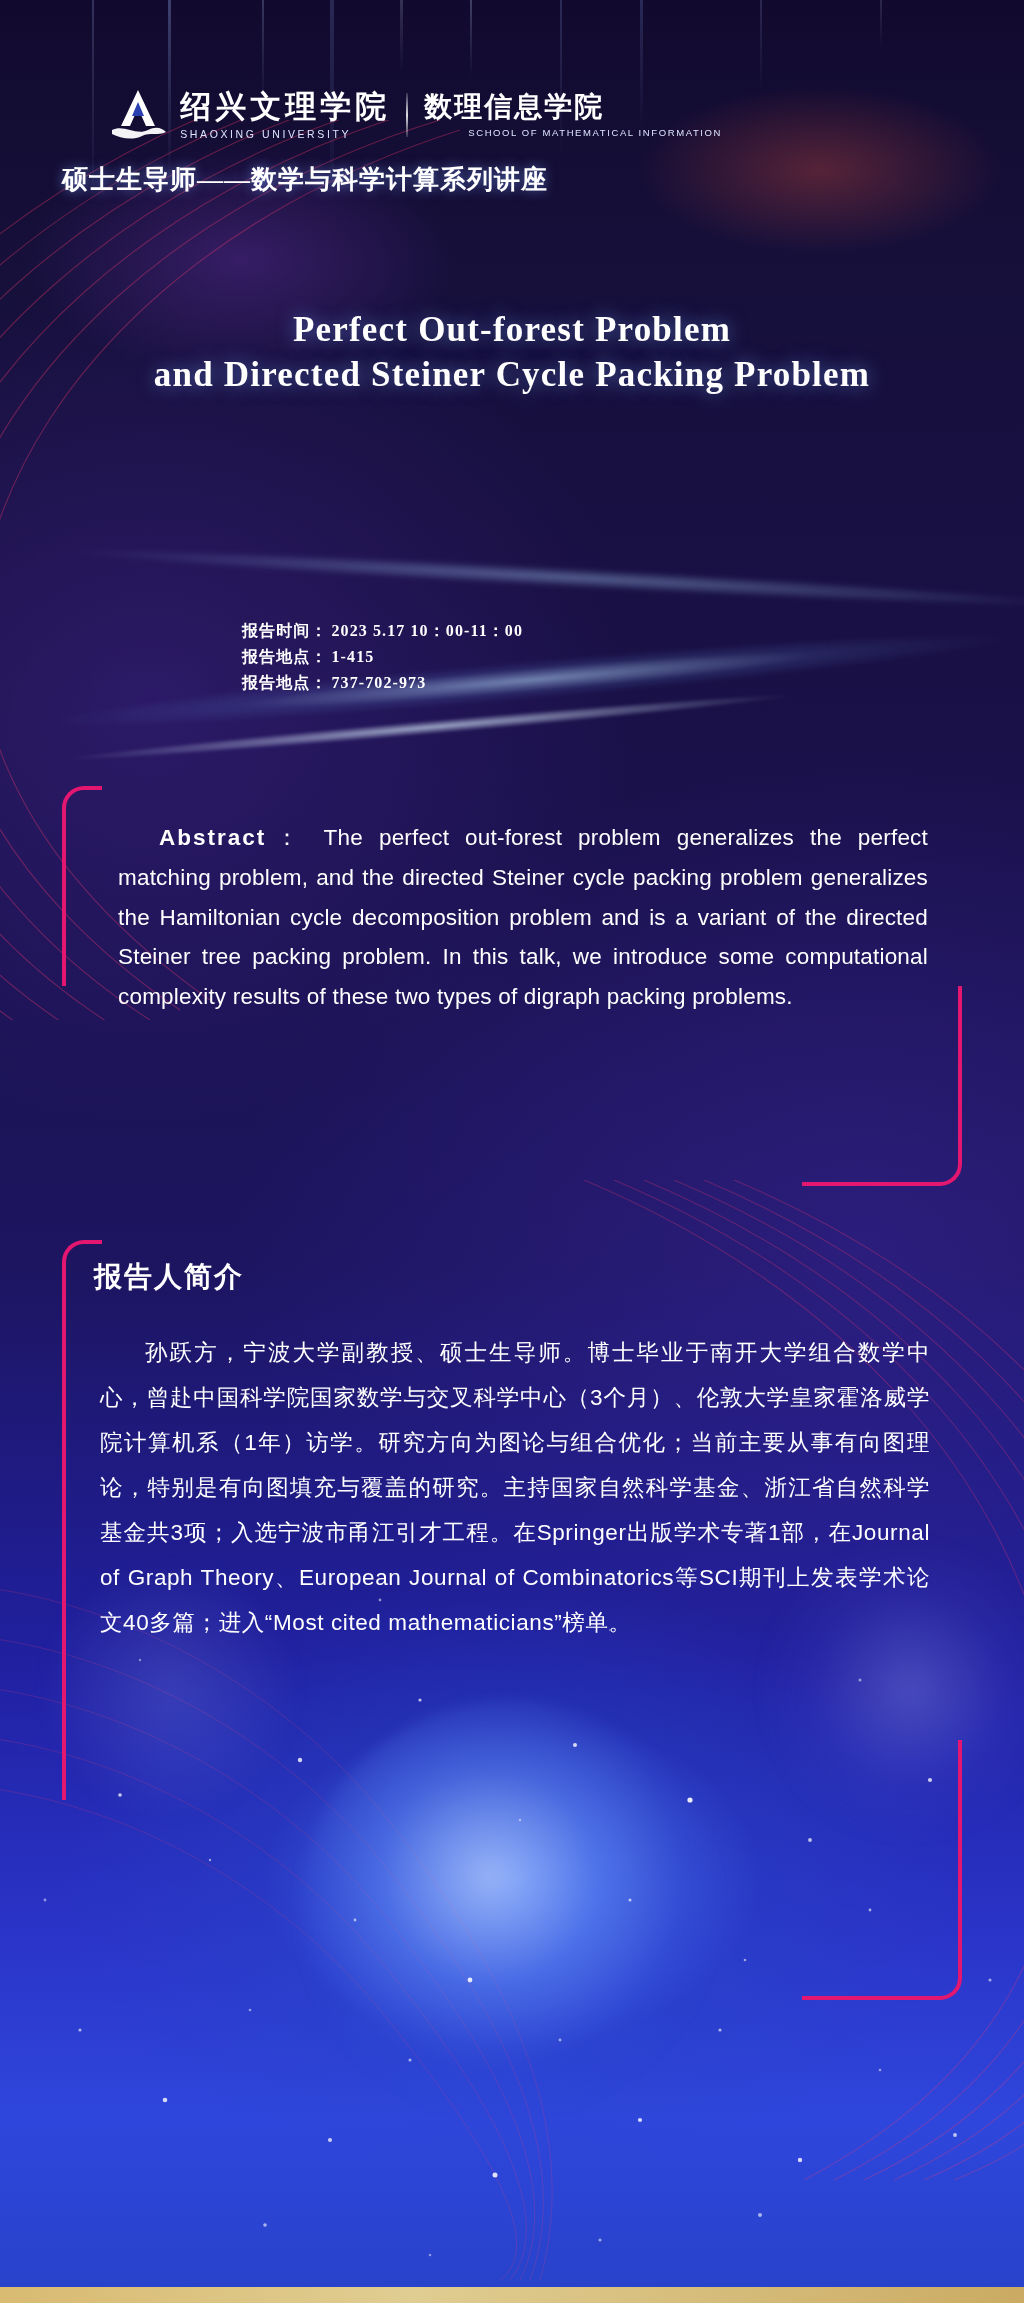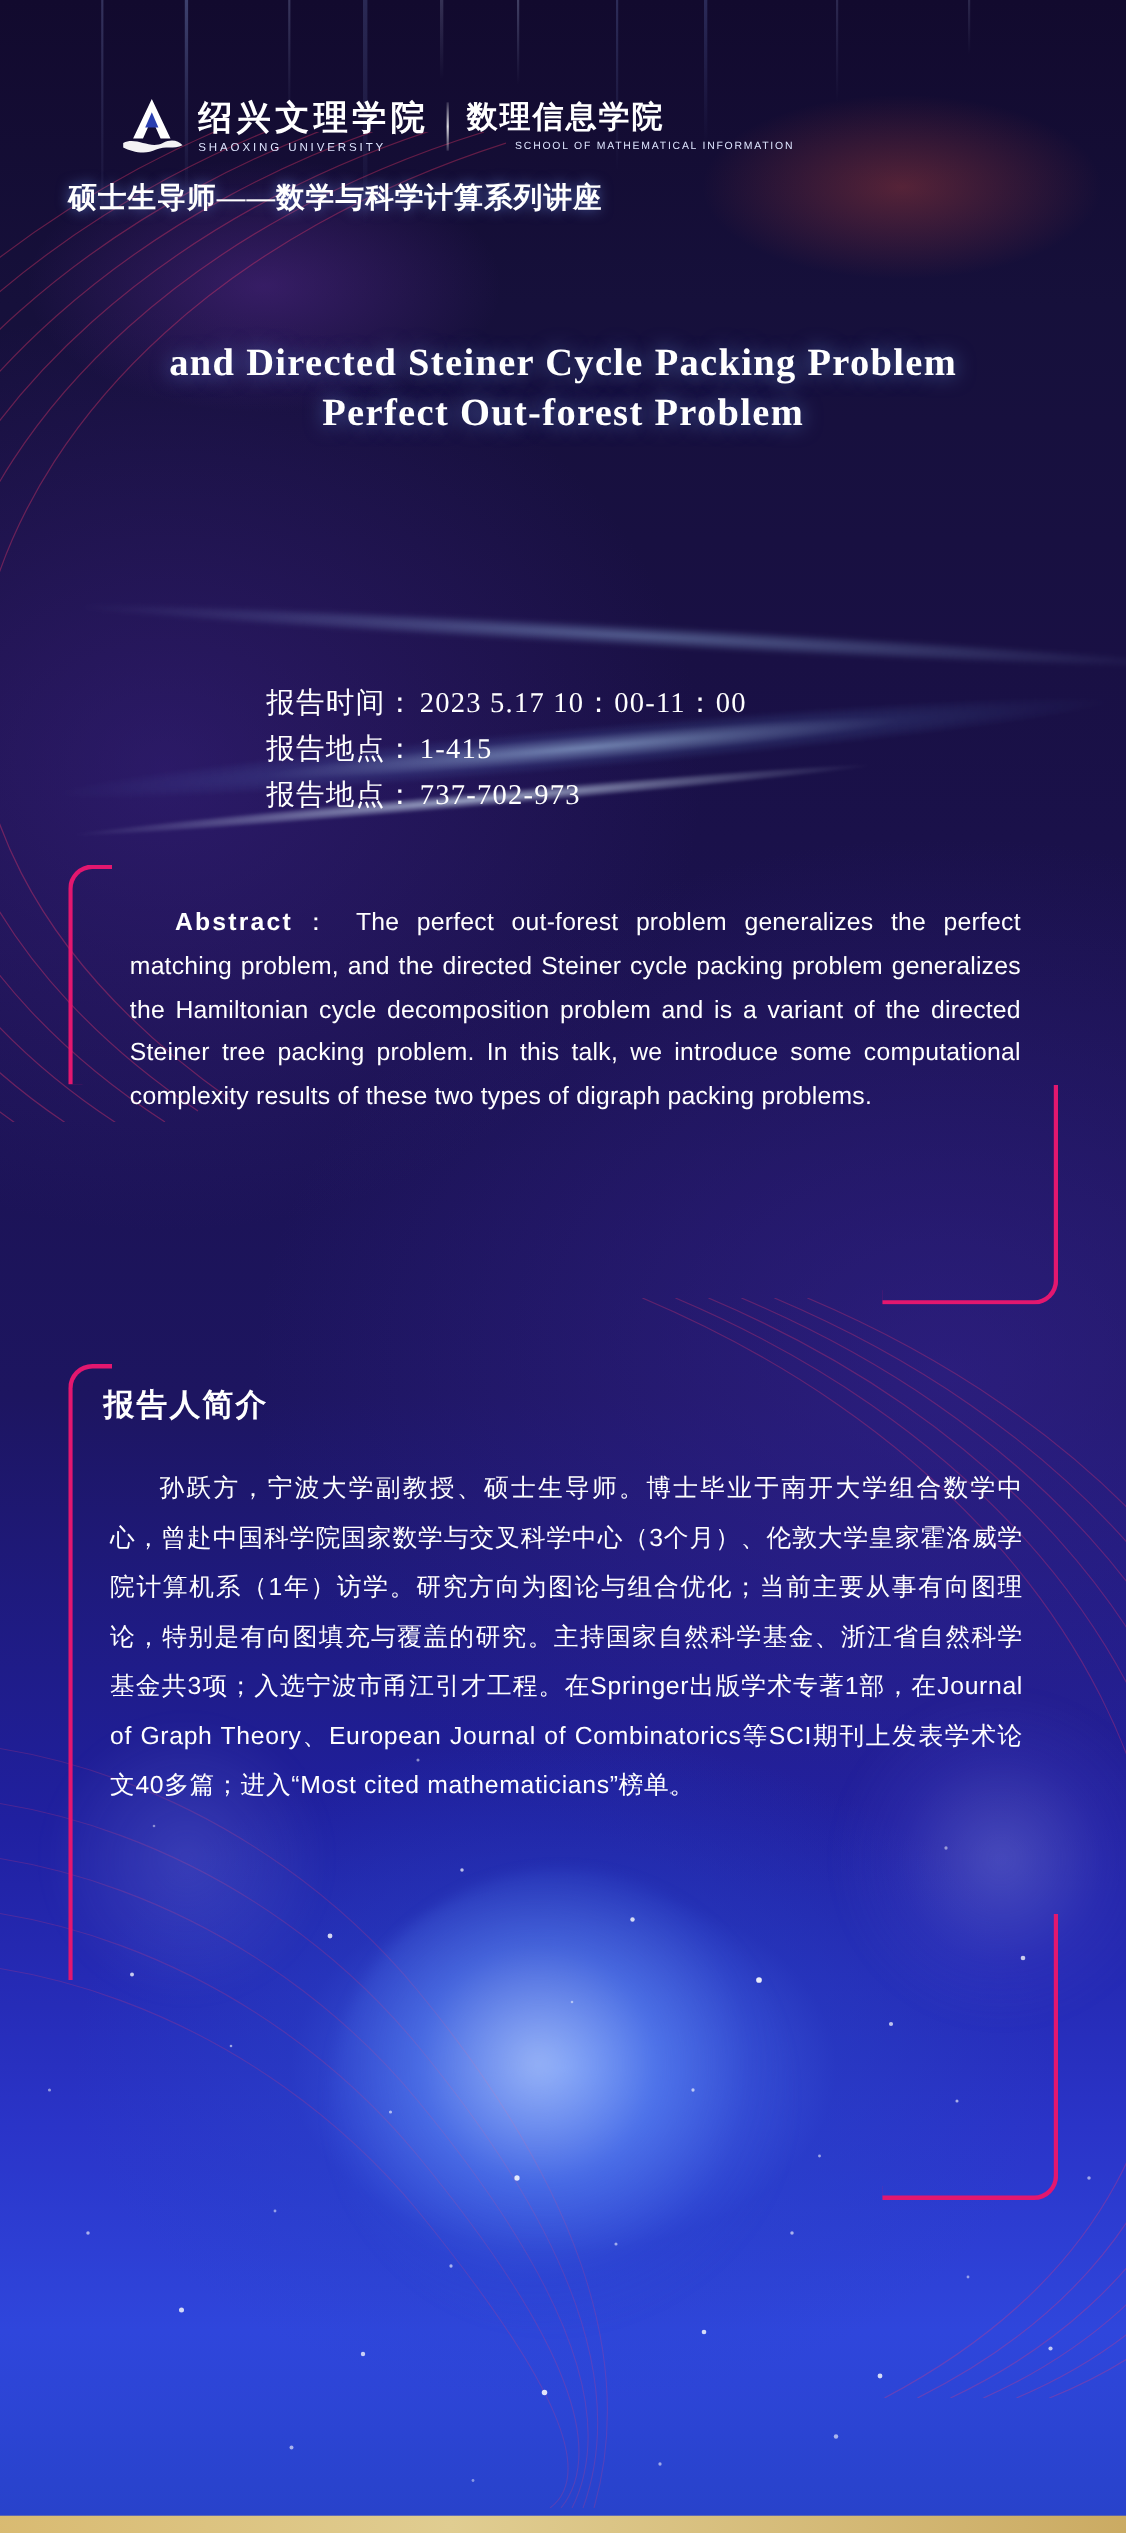--- a/index.html
+++ b/index.html
@@ -203,22 +203,22 @@
     text-shadow: 0 0 12px rgba(130,180,255,.5);
   }
 
   
   .meta {
     position: absolute;
     left: 242px; top: 618px;
   }
   .meta-row {
     font-family: "Liberation Serif", serif;
-    font-size: 26px;
-    font-weight: 400;
+    font-size: 16px;
+    font-weight: 700;
     color: #ffffff;
     letter-spacing: 1.1px;
     line-height: 1.62;
     white-space: nowrap;
   }
   .meta-row .k { margin-right: 4px; }
 
   
   .abstract-wrap {
     position: absolute;
@@ -406,22 +406,22 @@
       <div class="logo-divider"></div>
       <div>
         <div class="dept-cn">数理信息学院</div>
         <div class="dept-en">SCHOOL OF MATHEMATICAL INFORMATION</div>
       </div>
     </div>
     <div class="series-line">硕士生导师——数学与科学计算系列讲座</div>
   </div>
 
   <div class="title-block">
+    <div class="title-line">Perfect Out-forest Problem</div>
     <div class="title-line">and Directed Steiner Cycle Packing Problem</div>
-    <div class="title-line">Perfect Out-forest Problem</div>
   </div>
 
 
   <div class="meta">
     <div class="meta-row">
       <span class="k">报告时间：</span><span>2023 5.17  10：00-11：00</span>
     </div>
     <div class="meta-row">
       <span class="k">报告地点：</span><span>1-415</span>
     </div>

